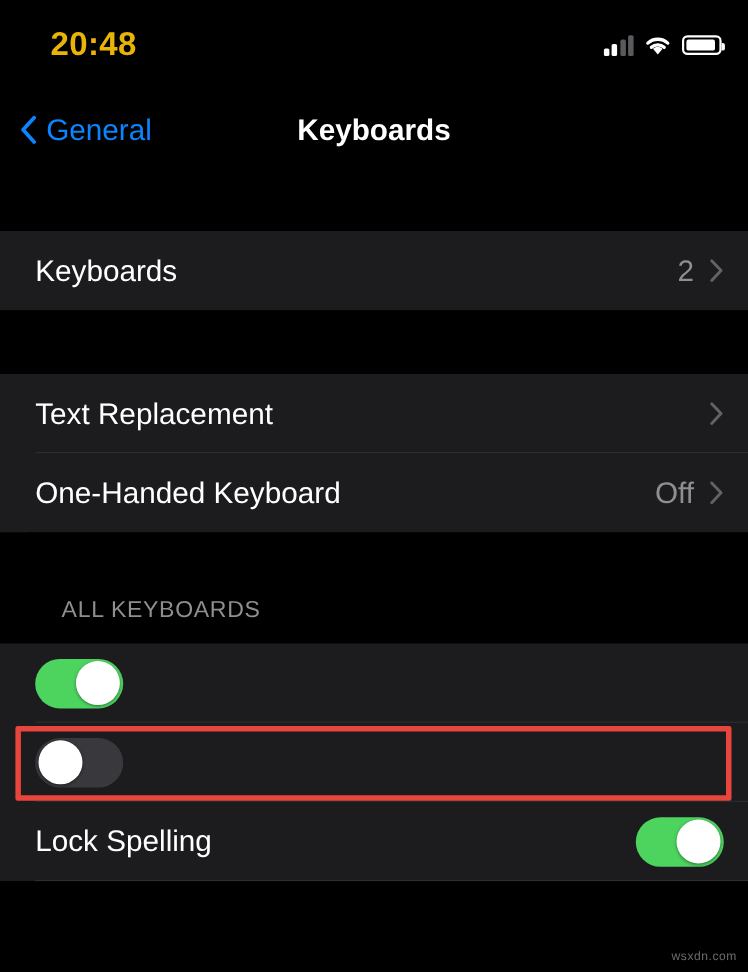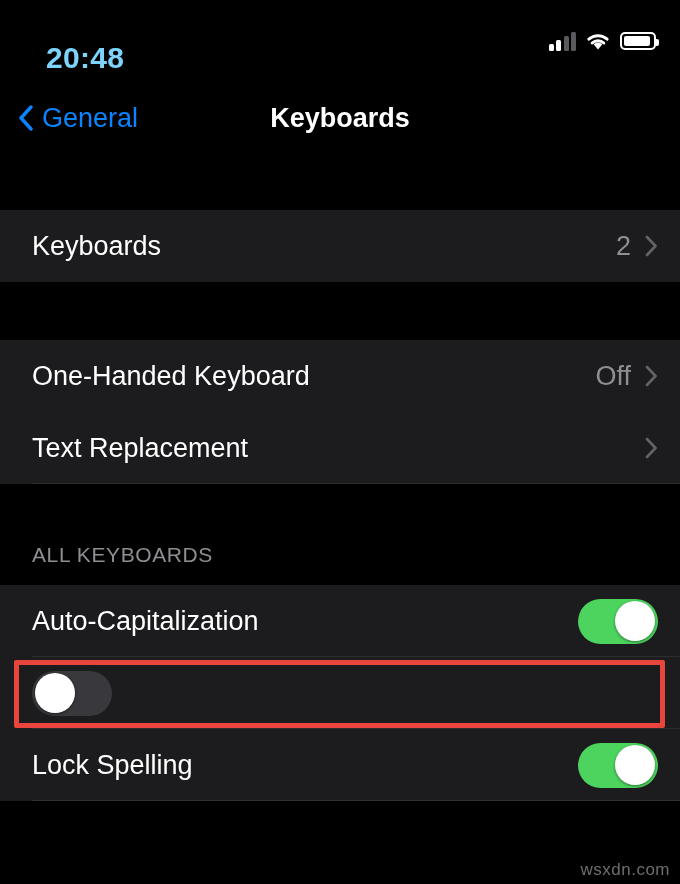--- a/index.html
+++ b/index.html
@@ -25,23 +25,22 @@
     position: relative;
     background: #000;
   }
   .status-time {
     position: absolute;
     left: 46px;
     top: 24px;
     font-size: 30px;
     font-weight: bold;
     letter-spacing: 0.3px;
-    color: #7dd3fc;
+    color: #eab308;
     line-height: 34px;
-    margin-top: 17px;
   }
   .status-right {
     position: absolute;
     right: 24px;
     top: 26px;
     display: flex;
     align-items: center;
     gap: 9px;
     height: 30px;
   }
@@ -121,21 +120,21 @@
     text-align: center;
     font-size: 27px;
     font-weight: bold;
     color: #ffffff;
     line-height: 30px;
   }
 
   
   .content { position: relative; background:#000; }
 
-  .gap { background: #000000; }
+  .gap { background: #000000; margin-left: 24px; }
   .gap.g1 { height: 56px; }
   .gap.g2 { height: 58px; }
   .gap.g3 { height: 101px; position: relative; }
 
   .section {
     background: #1c1c1e;
     position: relative;
   }
 
   .row {
@@ -218,21 +217,21 @@
     border-radius: 2px;
     pointer-events: none;
     z-index: 20;
   }
 
   
   .watermark {
     position: absolute;
     right: 10px;
     bottom: 4px;
-    font-size: 17px;
+    font-size: 11px;
     color: #6d6d70;
     letter-spacing: 0.5px;
     z-index: 30;
     line-height: 20px;
   }
 </style>
 </head>
 <body>
 
 <div class="status-bar">
@@ -280,45 +279,44 @@
       <svg class="chevron-right" viewBox="0 0 13 22">
         <path d="M2 2 L10.5 11 L2 20" stroke="#636366" stroke-width="2.6" fill="none" stroke-linecap="round" stroke-linejoin="round"></path>
       </svg>
     </div>
   </div>
 
   <div class="gap g2"></div>
 
   <div class="section">
     <div class="row">
-      <span class="row-label">One-Handed Keyboard</span>
-      <span class="row-value">Off</span>
-      <svg class="chevron-right" viewBox="0 0 13 22">
-        <path d="M2 2 L10.5 11 L2 20" stroke="#636366" stroke-width="2.6" fill="none" stroke-linecap="round" stroke-linejoin="round"></path>
-      </svg>
-    </div>
-
-    <div class="row">
       <span class="row-label">Text Replacement</span>
       <span class="row-value"></span>
       <svg class="chevron-right" viewBox="0 0 13 22">
         <path d="M2 2 L10.5 11 L2 20" stroke="#636366" stroke-width="2.6" fill="none" stroke-linecap="round" stroke-linejoin="round"></path>
       </svg>
       <div class="separator"></div>
     </div>
+
+    <div class="row">
+      <span class="row-label">One-Handed Keyboard</span>
+      <span class="row-value">Off</span>
+      <svg class="chevron-right" viewBox="0 0 13 22">
+        <path d="M2 2 L10.5 11 L2 20" stroke="#636366" stroke-width="2.6" fill="none" stroke-linecap="round" stroke-linejoin="round"></path>
+      </svg>
+    </div>
   </div>
 
   <div class="gap g3">
     <div class="section-header">ALL KEYBOARDS</div>
   </div>
 
   <div class="section">
 
     <div class="row">
-      <span class="row-label">Auto-Capitalization</span>
       <div class="toggle on">
           <div class="knob"></div>
         </div>
       <div class="separator"></div>
     </div>
 
     <div class="row">
       <div class="toggle off">
           <div class="knob"></div>
         </div>

